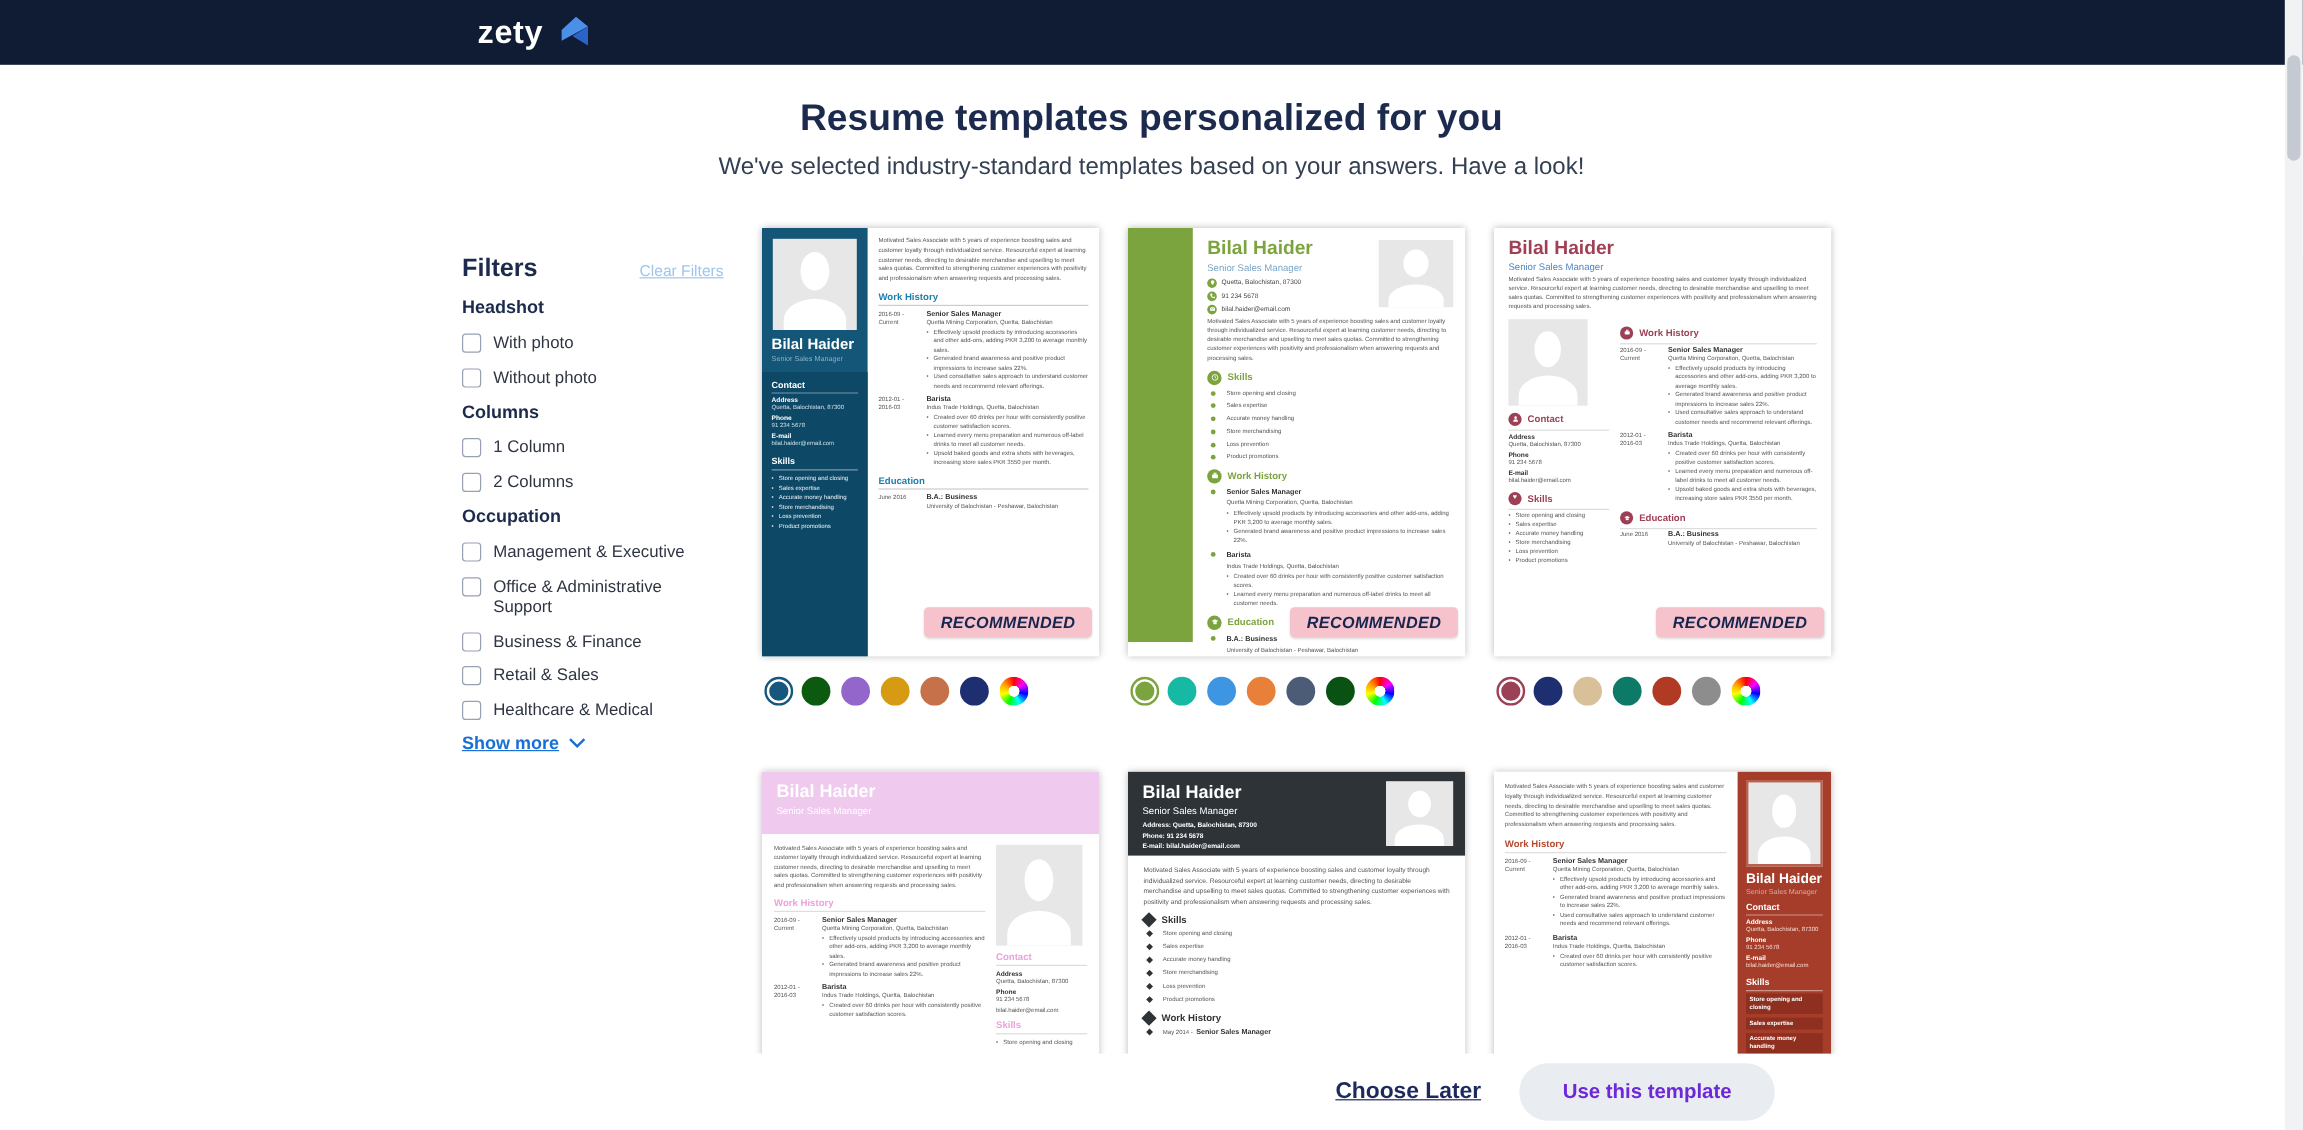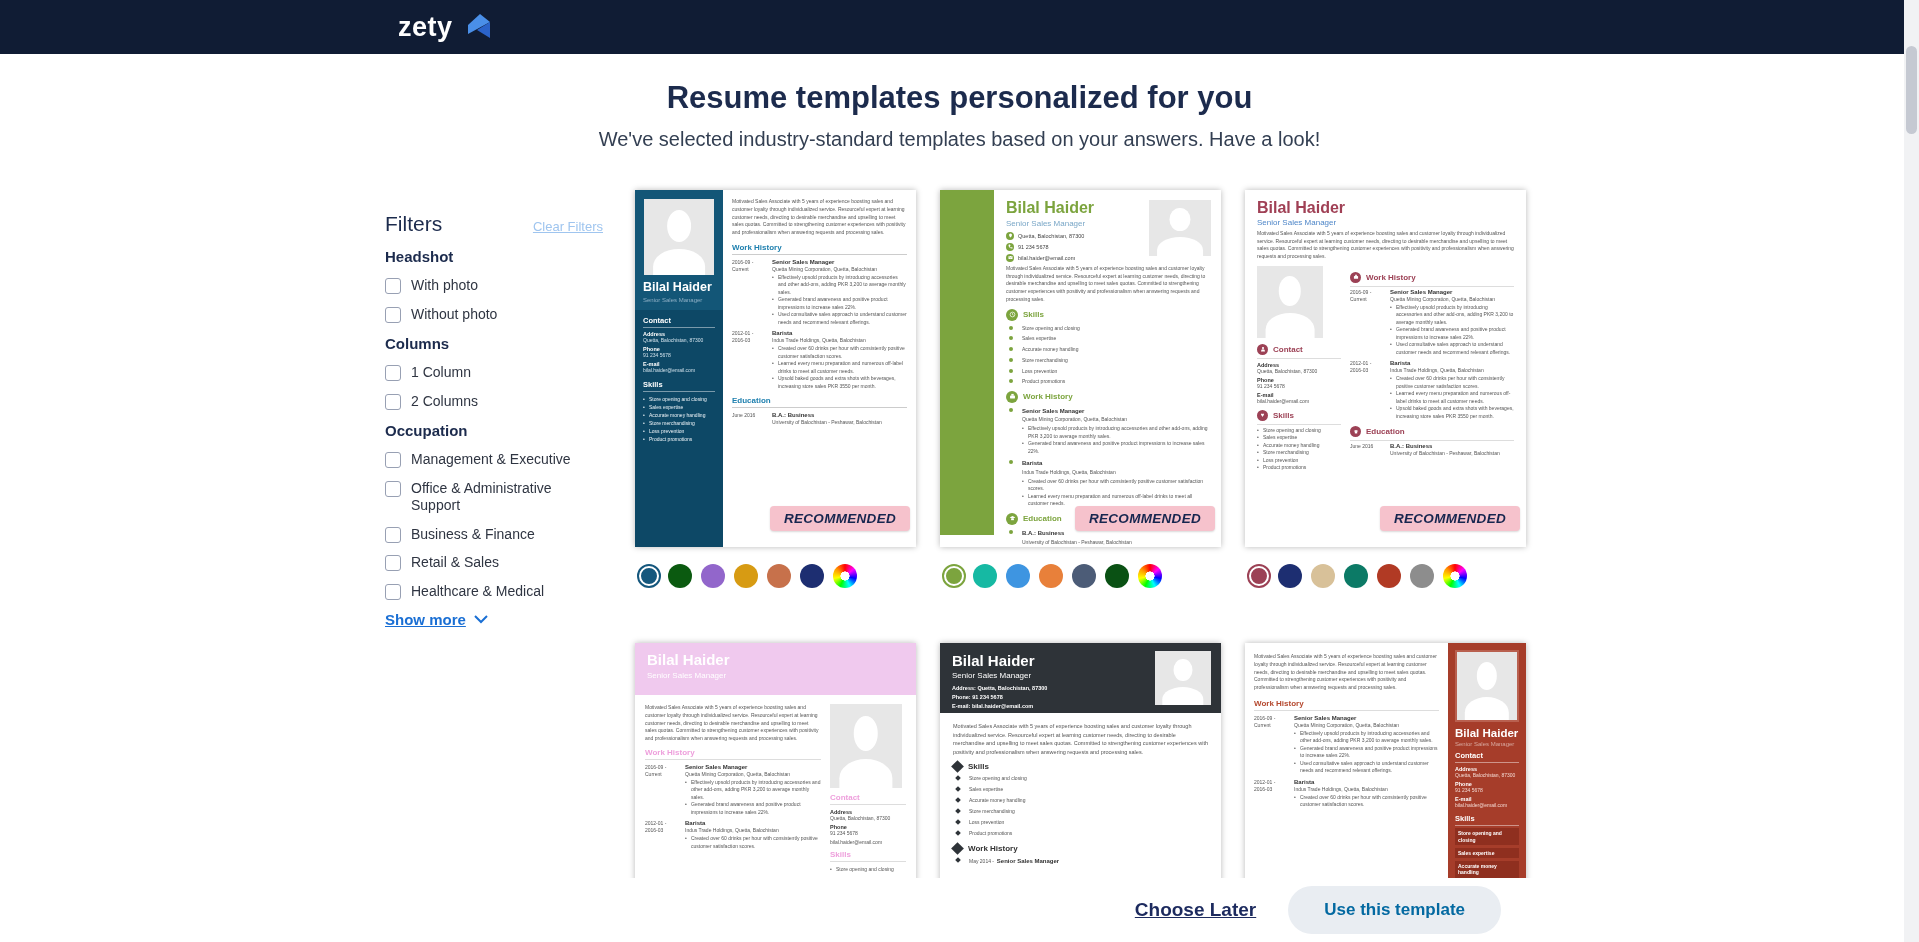--- a/index.html
+++ b/index.html
@@ -16,21 +16,21 @@
   .sb-thumb { position:absolute; right:2px; top:46px; width:11px; height:88px; background:#c5c9d2; border-radius:6px; }
 
   
   .page-head { position:absolute; top:80px; left:0; width:100%; text-align:center; }
   .page-title { font-size:31px; font-weight:800; color:#1c2b4d; }
   .page-sub { margin-top:12px; font-size:20px; color:#333f52; }
 
   
   .filters { position:absolute; left:385px; top:212px; width:218px; }
   .filters-head { display:flex; justify-content:space-between; align-items:baseline; }
-  .filters-title { font-size:21px; font-weight:400; color:#1c2b4d; }
+  .filters-title { font-size:21px; font-weight:700; color:#1c2b4d; }
   .clear-link { font-size:13px; color:#9fc5ef; text-decoration:underline; cursor:pointer; }
   .f-sec { margin-top:12px; }
   .f-sec-h { font-size:15px; font-weight:700; color:#1c2b4d; margin-bottom:12px; }
   .f-opt { display:flex; align-items:flex-start; gap:10px; margin-bottom:11px; cursor:pointer; }
   .cb { flex:0 0 16px; width:16px; height:16px; border:1px solid #98a0b3; border-radius:3px; background:#fff; margin-top:1px; }
   .f-lbl { font-size:14px; color:#2f3542; line-height:1.25; }
   .show-more { display:flex; align-items:center; gap:8px; margin-top:6px; cursor:pointer; }
   .show-more span { font-size:15px; font-weight:700; color:#1a6fd4; text-decoration:underline; }
 
   
@@ -130,23 +130,23 @@
   .c6-side { flex:0 0 78px; background:#a63d2a; color:#fff; padding:7px 7px; }
   .c6-photo { width:64px; height:72px; border:2px solid #b9604f; }
   .c6-name { font-size:11.5px; font-weight:800; margin-top:5px; line-height:1.1; }
   .c6-title { font-size:6px; color:#d8a9a0; margin:1px 0 4px; }
   .c6-hh { font-size:7.5px; font-weight:700; border-bottom:1px solid rgba(255,255,255,.45); padding-bottom:2px; margin:4px 0 2px; }
   .c6-lbl { font-size:5.5px; font-weight:700; margin-top:3px; }
   .c6-val { font-size:5px; color:#f3d9d2; }
   .c6-skill { background:#8f2f1f; font-size:5px; font-weight:700; padding:2px 3px; margin:2.5px 0; line-height:1.3; }
 
   
-  .footer { position:absolute; left:0; right:0; bottom:0; height:64px; background:#fff; z-index:30; display:flex; align-items:center; justify-content:flex-end; gap:32px; padding-right:418px; }
+  .footer { position:absolute; left:0; right:22px; bottom:0; height:64px; background:#fff; z-index:30; display:flex; align-items:center; justify-content:flex-end; gap:32px; padding-right:418px; }
   .choose-later { font-size:19px; font-weight:800; color:#1c2a5e; text-decoration:underline; cursor:pointer; }
-  .use-btn { background:#e9edf2; color:#0369a1; font-size:17px; font-weight:700; border:none; border-radius:26px; padding:14px 36px; font-family:inherit; }
+  .use-btn { background:#e9edf2; color:#6d28d9; font-size:17px; font-weight:700; border:none; border-radius:26px; padding:14px 36px; font-family:inherit; }
 </style>
 </head>
 <body>
 
 <div class="navbar">
   <div class="logo">
     <span class="logo-text">zety</span>
     <svg width="24" height="28" viewBox="0 0 24 28">
       <polygon points="1,12 13,1 23,9 1,21" fill="#4a8fe8"></polygon>
       <polygon points="10,17 23,9 23,25" fill="#2b63c9"></polygon>

